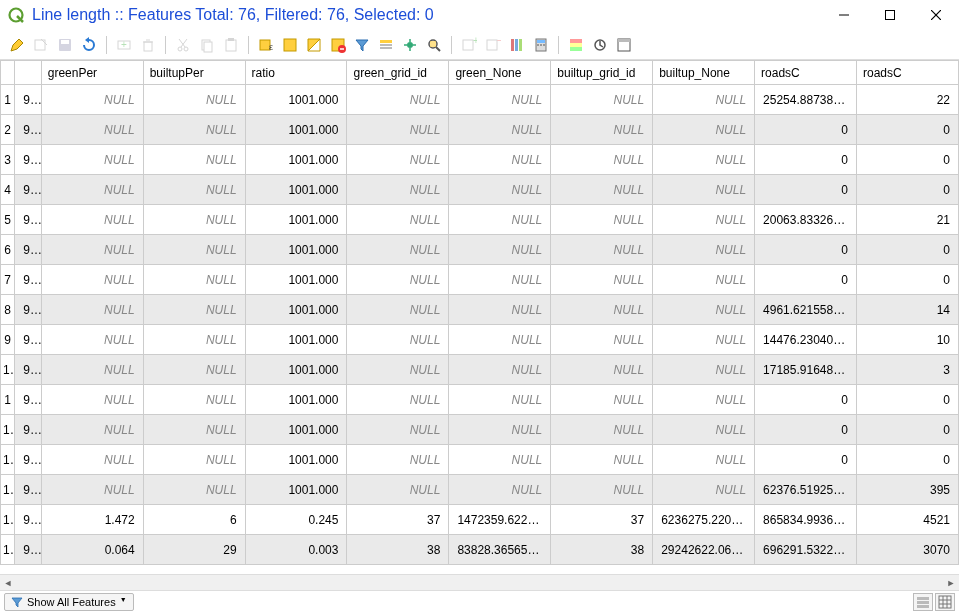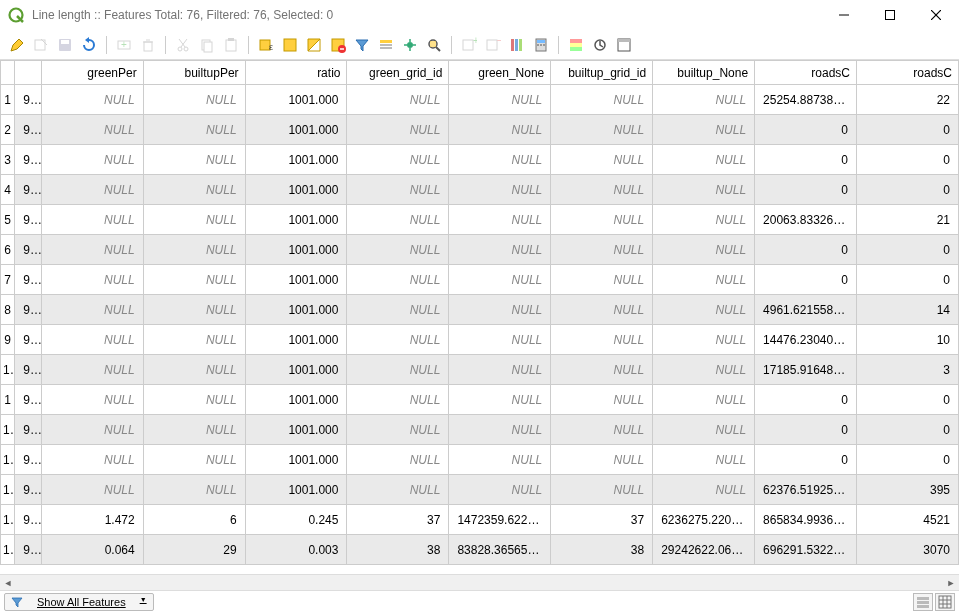--- a/index.html
+++ b/index.html
@@ -1,43 +1,43 @@
 <!DOCTYPE html>
 <html><head>
 <meta charset="utf-8">
 <style>
   * { box-sizing: border-box; margin: 0; padding: 0; }
   body { font-family: "Segoe UI", Tahoma, sans-serif; font-size: 12px; background: #fff; width: 959px; height: 612px; overflow: hidden; position: relative; }
   
   .titlebar { display: flex; align-items: center; height: 30px; padding: 0 0 0 8px; }
   .app-icon { width: 16px; height: 16px; margin-right: 8px; }
-  .title-text { flex: 1; font-size: 12px; color: #737373; }
+  .title-text { flex: 1; font-size: 16px; color: #1d4ed8; }
   .win-controls { display: flex; }
   .win-btn { width: 46px; height: 30px; display: flex; align-items: center; justify-content: center; }
   
   .toolbar { display: flex; align-items: center; height: 30px; padding: 2px 6px; gap: 2px; border-bottom: 1px solid #ddd; }
   .tool-btn { width: 22px; height: 22px; display: flex; align-items: center; justify-content: center; border: 1px solid transparent; border-radius: 2px; }
   .tool-sep { width: 1px; height: 18px; background: #ccc; margin: 0 4px; }
   .disabled { opacity: 0.35; }
   
   .table-wrap { width: 959px; height: 530px; overflow: auto; position: relative; }
   table { border-collapse: collapse; width: 100%; table-layout: fixed; }
-  th { background: #fff; border: 1px solid #ccc; font-weight: normal; font-size: 12px; padding: 4px 6px; text-align: right; height: 24px; position: sticky; top: 0; z-index: 2; }
+  th { background: #fff; border: 1px solid #ccc; font-weight: normal; font-size: 12px; padding: 4px 6px; text-align: left; height: 24px; position: sticky; top: 0; z-index: 2; }
   th.rowhead-corner { width: 14px; left: 0; z-index: 3; }
   th.col-first { width: 26px; }
   th.col { width: 100px; }
   td { border: 1px solid #ccc; padding: 0 8px; height: 30px; text-align: right; font-size: 12px; white-space: nowrap; overflow: hidden; text-overflow: ellipsis; }
   td.rowhead { width: 14px; text-align: center; background: #fff; position: sticky; left: 0; z-index: 1; padding: 0 2px; }
   td.first-col { text-align: left; }
   tr.even td:not(.rowhead) { background: #eaeaea; }
   tr.odd td:not(.rowhead) { background: #fff; }
   .null-val { color: #888; font-style: italic; }
   
   .bottombar { position: absolute; bottom: 0; left: 0; right: 0; height: 22px; display: flex; align-items: center; padding: 0 4px; border-top: 1px solid #ddd; background: #fff; }
-  .filter-btn { display: flex; align-items: flex-start; gap: 14px; padding: 2px 6px; border: 1px solid #bbb; border-radius: 2px; font-size: 11px; background: #f5f5f5; text-decoration: underline; }
+  .filter-btn { display: flex; align-items: flex-start; gap: 4px; padding: 2px 6px; border: 1px solid #bbb; border-radius: 2px; font-size: 11px; background: #f5f5f5; }
   .spacer { flex: 1; }
   .mode-btn { width: 20px; height: 18px; display: flex; align-items: center; justify-content: center; border: 1px solid #bbb; margin-left: 2px; background: #f5f5f5; }
   
   
   .hscroll { position: absolute; bottom: 22px; left: 0; right: 0; height: 16px; background: #f0f0f0; border-top: 1px solid #ddd; display: flex; align-items: center; }
   .hscroll-arrow { width: 16px; height: 16px; display: flex; align-items: center; justify-content: center; font-size: 9px; color: #666; }
   .hscroll-track { flex: 1; height: 16px; position: relative; }
 
   svg { display: block; }
 </style>

